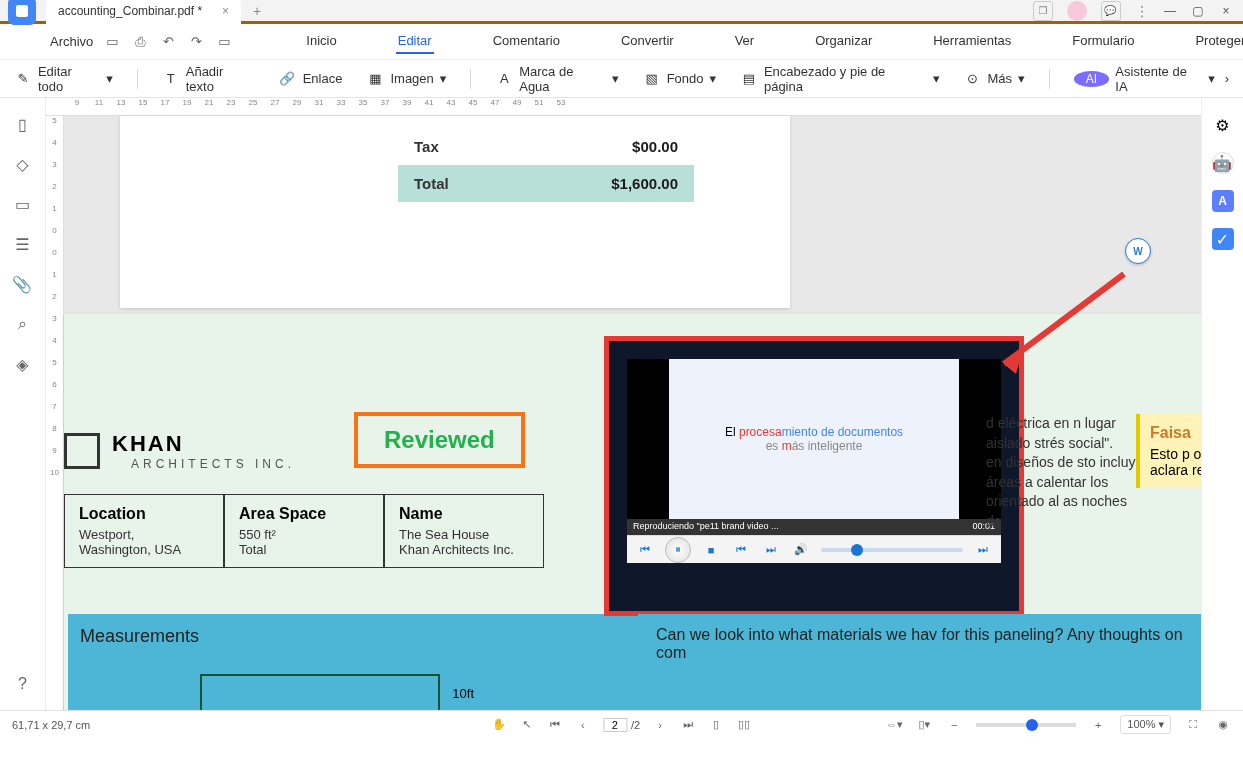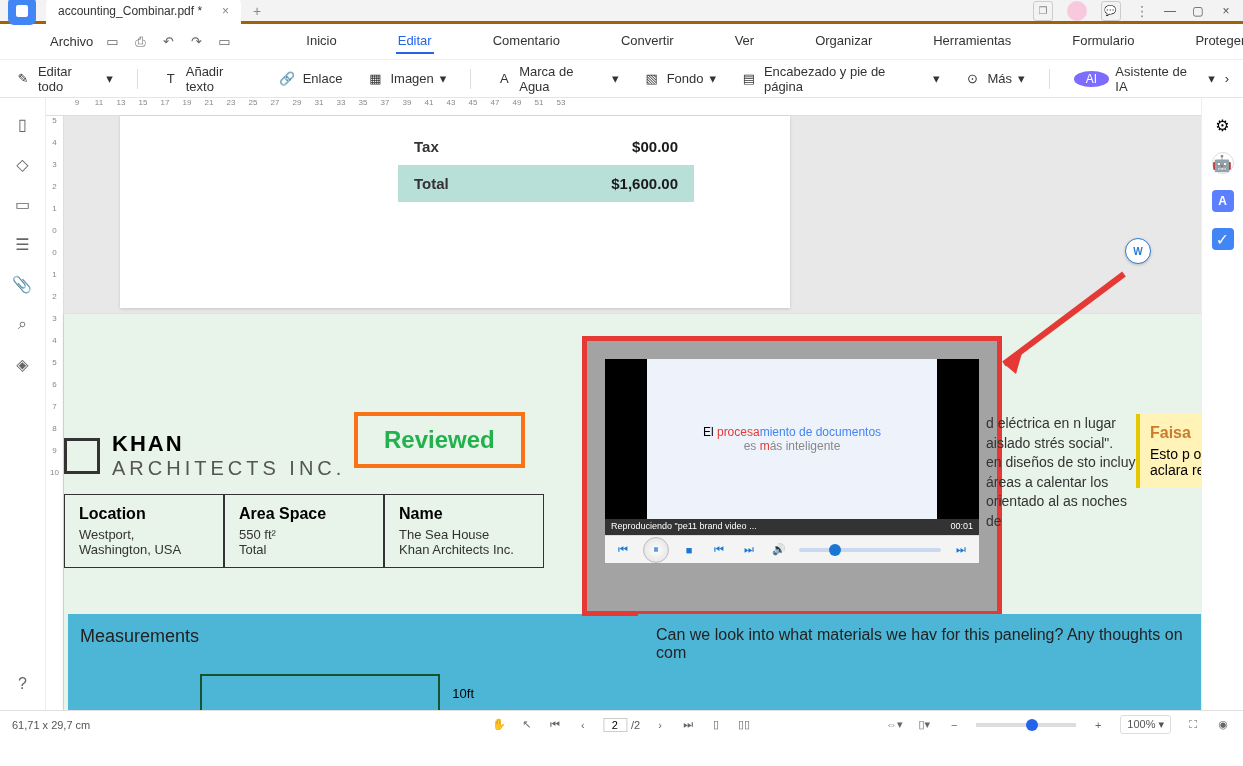--- a/index.html
+++ b/index.html
@@ -41,31 +41,31 @@
 .page1{position:absolute;left:56px;top:0;width:670px;height:192px;background:#fff;box-shadow:0 1px 3px rgba(0,0,0,0.15);}
 .tax-table{position:absolute;left:278px;top:12px;width:296px;}
 .tax-row{display:flex;justify-content:space-between;padding:10px 16px;font-size:15px;}
 .tax-row.total{background:#b8e0d8;}
 .tax-label{font-weight:bold;color:#333;}
 .tax-val{font-weight:bold;color:#1a1a1a;}
 .page2{position:absolute;left:0;top:198px;right:0;height:400px;background:#e8f3e9;box-shadow:0 1px 3px rgba(0,0,0,0.15);}
 .khan-header{position:absolute;left:0;top:117px;display:flex;align-items:center;gap:12px;}
 .khan-logo{width:36px;height:36px;border:3px solid #333;transform:rotate(0deg);}
 .khan-text .l1{font-weight:bold;font-size:22px;letter-spacing:2px;}
-.khan-text .l2{font-size:20px;letter-spacing:4px;color:#555;}
+.khan-text .l2{font-size:12px;letter-spacing:4px;color:#555;margin-left:19px;}
 .reviewed-stamp{position:absolute;left:290px;top:98px;border:4px solid #f97316;padding:10px 26px;color:#22b14c;font-weight:bold;font-size:24px;}
 .info-table{position:absolute;left:0;top:180px;display:flex;border-radius:32px;}
 .info-cell{border:1px solid #333;padding:10px 14px;min-width:160px;}
 .info-cell .h{font-weight:bold;font-size:16px;margin-bottom:4px;}
 .info-cell .v{font-size:13px;color:#333;}
 .meas-box{position:absolute;left:4px;top:300px;width:589px;height:110px;background:#4db6d6;padding:12px;}
 .meas-box .mh{font-size:18px;font-weight:500;color:#222;}
 .meas-draw{position:absolute;left:132px;top:60px;width:240px;height:40px;border:2px solid #14532d;}
 .meas-draw .ft{position:absolute;right:-36px;top:10px;font-size:13px;}
-.video-box{position:absolute;left:518px;top:22px;width:420px;height:280px;border:5px solid #e53935;background:#a3a3a3;padding:18px;}
+.video-box{position:absolute;left:540px;top:22px;width:420px;height:280px;border:5px solid #e53935;background:#0f172a;padding:18px;}
 .video-player{width:100%;height:160px;background:#000;position:relative;}
 .video-screen{position:absolute;left:42px;right:42px;top:0;bottom:0;background:#eef3fb;display:flex;flex-direction:column;align-items:center;justify-content:center;font-size:12px;}
 .video-screen .line1 span.b{color:#4285f4;}
 .video-screen .line1 span.r{color:#e53935;}
 .video-screen .line2{color:#888;}
 .video-statusbar{height:16px;background:#333;color:#fff;font-size:9px;display:flex;justify-content:space-between;padding:2px 6px;}
 .video-controls{height:28px;background:#f4f4f4;border-top:1px solid #ddd;display:flex;align-items:center;gap:10px;padding:0 8px;}
 .vc-btn{width:20px;height:20px;display:flex;align-items:center;justify-content:center;color:#1976d2;font-size:11px;cursor:pointer;}
 .vc-play{width:26px;height:26px;border-radius:50%;background:radial-gradient(#fff,#ddd);border:1px solid #bbb;}
 .vc-slider{flex:1;height:4px;background:#cbd9f0;position:relative;border-radius:2px;}

